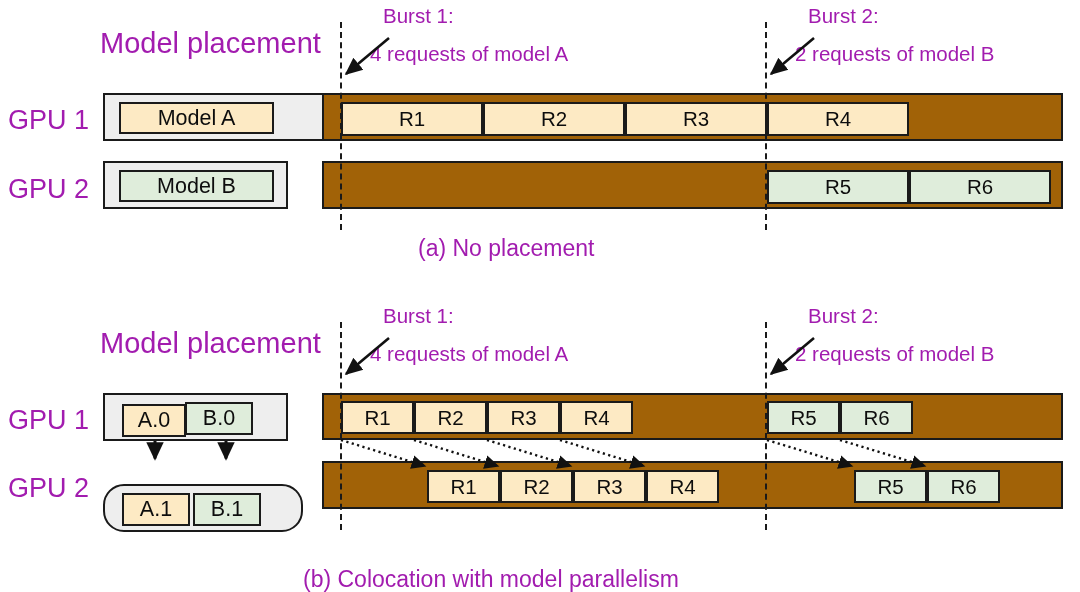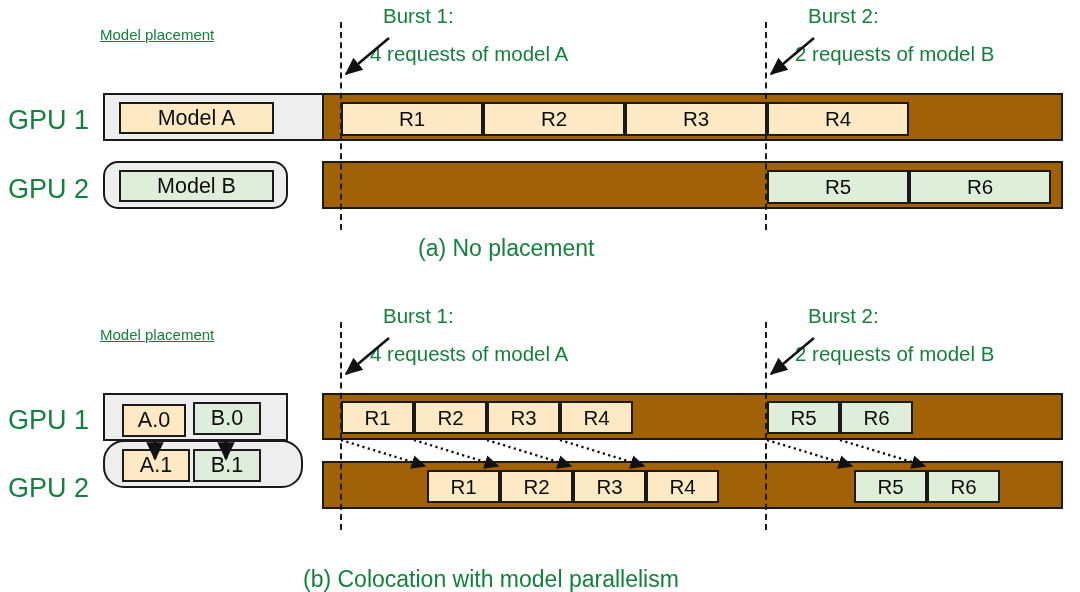--- a/index.html
+++ b/index.html
@@ -12,26 +12,26 @@
     font-family: "Liberation Sans", sans-serif;
     color: #000000;
     overflow: hidden;
   }
 
   
   .lbl {
     position: absolute;
     font-size: 21px;
     line-height: 1.18;
-    color: #15803d;
+    color: #a21caf;
     white-space: nowrap;
     font-weight: 400;
   }
   .gpu-label { font-size: 27px; }
-  .placement-title { font-size: 15px; text-decoration: underline; }
+  .placement-title { font-size: 29px; }
   .burst-title { font-size: 20.5px; }
   .caption { font-size: 23px; }
 
   
   .place-box {
     position: absolute;
     background: #eeeeee;
     border: 2.5px solid #1a1a1a;
     box-sizing: border-box;
   }
@@ -96,21 +96,21 @@
 
   <div class="lbl burst-title" style="left:808px; top:4px;">Burst 2:</div>
   <div class="lbl burst-title" style="left:795px; top:42px;">2 requests of model B</div>
 
   <div class="lbl gpu-label" style="left:8px; top:105px;">GPU 1</div>
   <div class="lbl gpu-label" style="left:8px; top:174px;">GPU 2</div>
 
   <div class="place-box" style="left:103px; top:93px; width:222px; height:48px;">
     <div class="chip chip-a" style="left:14px; top:7px; width:155px; height:32px;">Model A</div>
   </div>
-  <div class="place-box" style="left:103px; top:161px; width:185px; height:48px;border-radius:15px;">
+  <div class="place-box" style="left:103px; top:161px; width:185px; height:48px;">
     <div class="chip chip-b" style="left:14px; top:7px; width:155px; height:32px;">Model B</div>
   </div>
 
   <div class="track" style="left:322px; top:93px; width:741px; height:48px;">
     <div class="req req-a" style="left:17px; top:7px; width:142px; height:34px;">R1</div>
     <div class="req req-a" style="left:159px; top:7px; width:142px; height:34px;">R2</div>
     <div class="req req-a" style="left:301px; top:7px; width:142px; height:34px;">R3</div>
     <div class="req req-a" style="left:443px; top:7px; width:142px; height:34px;">R4</div>
   </div>
 
@@ -133,23 +133,23 @@
   <div class="lbl burst-title" style="left:370px; top:342px;">4 requests of model A</div>
 
   <div class="lbl burst-title" style="left:808px; top:304px;">Burst 2:</div>
   <div class="lbl burst-title" style="left:795px; top:342px;">2 requests of model B</div>
 
   <div class="lbl gpu-label" style="left:8px; top:405px;">GPU 1</div>
   <div class="lbl gpu-label" style="left:8px; top:473px;">GPU 2</div>
 
   <div class="place-box" style="left:103px; top:393px; width:185px; height:48px;">
     <div class="chip chip-a" style="left:17px; top:9px; width:64px; height:33px;">A.0</div>
-    <div class="chip chip-b" style="left:88px; top:7px; width:68px; height:33px;">B.0</div>
-  </div>
-  <div class="place-box" style="left:103px; top:440px; width:200px; height:48px;border-radius:21px;">
+    <div class="chip chip-b" style="left:80px; top:7px; width:68px; height:33px;">B.0</div>
+  </div>
+  <div class="place-box" style="left:103px; top:484px; width:200px; height:48px;border-radius:21px;">
     <div class="chip chip-a" style="left:17px; top:7px; width:68px; height:33px;">A.1</div>
     <div class="chip chip-b" style="left:88px; top:7px; width:68px; height:33px;">B.1</div>
   </div>
 
   <div class="track" style="left:322px; top:393px; width:741px; height:47px;">
     <div class="req req-a" style="left:17px; top:6px; width:73px; height:33px;">R1</div>
     <div class="req req-a" style="left:90px; top:6px; width:73px; height:33px;">R2</div>
     <div class="req req-a" style="left:163px; top:6px; width:73px; height:33px;">R3</div>
     <div class="req req-a" style="left:236px; top:6px; width:73px; height:33px;">R4</div>
     <div class="req req-b" style="left:443px; top:6px; width:73px; height:33px;">R5</div>

